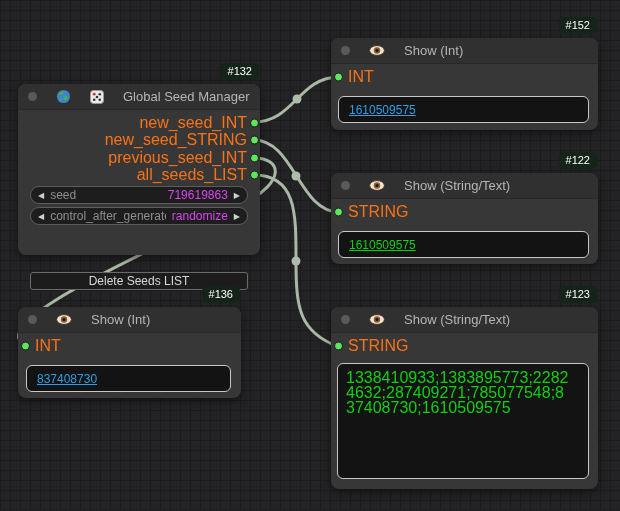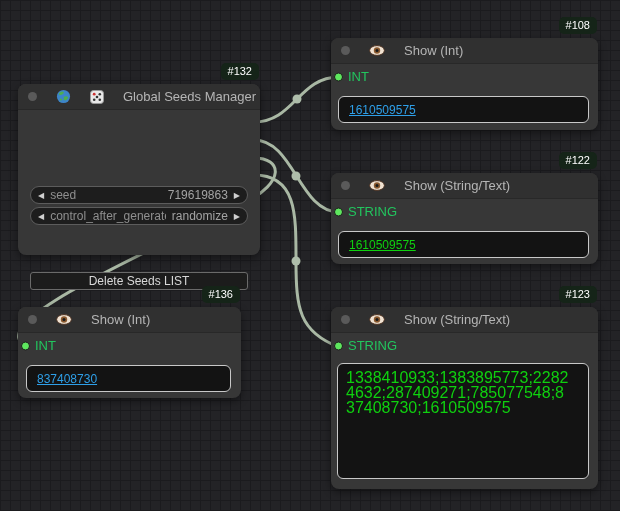--- a/index.html
+++ b/index.html
@@ -22,38 +22,38 @@
   .node-title{
     height:26px;display:flex;align-items:center;gap:19px;padding:0 10px;
     background:#303030;border-bottom:1px solid #282828;border-radius:8px 8px 0 0;
     color:#b5b5b5;font-size:13px;white-space:nowrap;
   }
   .collapse-dot{width:9px;height:9px;border-radius:50%;background:#5a5a5a;flex:0 0 auto;}
   .badge{
     position:absolute;top:-21px;right:1px;background:#152418;color:#fff;
     font-size:11px;padding:2px 7px;border-radius:5px;line-height:13px;
   }
-  .row{position:relative;height:17.5px;display:flex;align-items:center;font-size:13px;color:#22c55e;}
+  .row{position:relative;height:17.5px;display:flex;align-items:center;font-size:16px;color:#f97316;}
   .row.out{justify-content:flex-end;padding-right:13px;}
   .row.in{justify-content:flex-start;padding-left:17px;}
   .slot{
     position:absolute;width:9px;height:9px;border-radius:50%;
     background:#5ee75e;border:1.5px solid #1c1c1c;top:50%;transform:translateY(-50%);
   }
   .slot.right{right:1px;}
   .slot.left{left:3px;}
   .rows{padding-top:4px;}
   .widget{
     position:absolute;left:12px;right:12px;height:18px;background:#1d1d1d;
     border:1px solid #5c5c5c;border-radius:9px;display:flex;align-items:center;
     padding:0 7px;font-size:12px;color:#8f8f8f;gap:6px;
   }
   .widget .arrow{font-size:8px;color:#cfcfcf;flex:0 0 auto;}
   .widget .wlabel{flex:1 1 auto;overflow:hidden;white-space:nowrap;}
-  .widget .wvalue{color:#a3a3a3;white-space:nowrap;}
+  .widget .wvalue{color:#d946ef;white-space:nowrap;}
   .widget-button{
     position:absolute;left:12px;right:12px;height:18px;background:#1c1c1c;
     border:1px solid #6a6a6a;border-radius:3px;color:#d8d8d8;font-size:12px;
     display:flex;align-items:center;justify-content:center;
   }
   .field{
     position:absolute;background:#131313;border:1px solid #c8c8c8;border-radius:6px;
     font-size:12px;display:flex;align-items:center;padding:0 10px;white-space:nowrap;overflow:hidden;text-decoration:underline;
   }
   .textfield{
@@ -98,39 +98,57 @@
       <span class="ticon">
         <svg width="14" height="14" viewBox="0 0 14 14">
             <rect x="0.5" y="0.5" width="13" height="13" rx="3" fill="#e9e9e9" stroke="#9a9a9a"></rect>
             <circle cx="4.2" cy="4.2" r="1.4" fill="#cc3333"></circle>
             <circle cx="9.8" cy="4.2" r="1.3" fill="#333"></circle>
             <circle cx="7" cy="7" r="1.3" fill="#333"></circle>
             <circle cx="4.2" cy="9.8" r="1.3" fill="#333"></circle>
             <circle cx="9.8" cy="9.8" r="1.3" fill="#333"></circle>
           </svg>
       </span>
-      <span>Global Seeds Manager</span>
+      <span>Global Seed Manager</span>
+    </div>
+    <div class="rows">
+      <div class="row out">
+        <span>new_seed_INT</span>
+        <span class="slot right"></span>
+      </div>
+      <div class="row out">
+        <span>new_seed_STRING</span>
+        <span class="slot right"></span>
+      </div>
+      <div class="row out">
+        <span>previous_seed_INT</span>
+        <span class="slot right"></span>
+      </div>
+      <div class="row out">
+        <span>all_seeds_LIST</span>
+        <span class="slot right"></span>
+      </div>
     </div>
     <div class="widget" style="top:102px;">
       <span class="arrow">◀</span>
       <span class="wlabel">seed</span>
       <span class="wvalue">719619863</span>
       <span class="arrow">▶</span>
     </div>
     <div class="widget" style="top:123px;">
       <span class="arrow">◀</span>
       <span class="wlabel">control_after_generate</span>
       <span class="wvalue">randomize</span>
       <span class="arrow">▶</span>
     </div>
     <div class="widget-button" style="top:144px;margin-top:44px;">Delete Seeds LIST</div>
   </div>
 
   <div class="node" style="left:331px;top:38px;width:267px;height:92px;">
-    <div class="badge">#108</div>
+    <div class="badge">#152</div>
     <div class="node-title">
       <span class="collapse-dot"></span>
       <span class="ticon">
         <svg width="16" height="11" viewBox="0 0 16 11">
             <ellipse cx="8" cy="5.5" rx="7.4" ry="4.9" fill="#f0e2d2" stroke="#4a3020"></ellipse>
             <circle cx="8" cy="5.5" r="3.2" fill="#8a5a30"></circle>
             <circle cx="8" cy="5.5" r="1.5" fill="#1a1a1a"></circle>
           </svg>
       </span>
       <span>Show (Int)</span>

